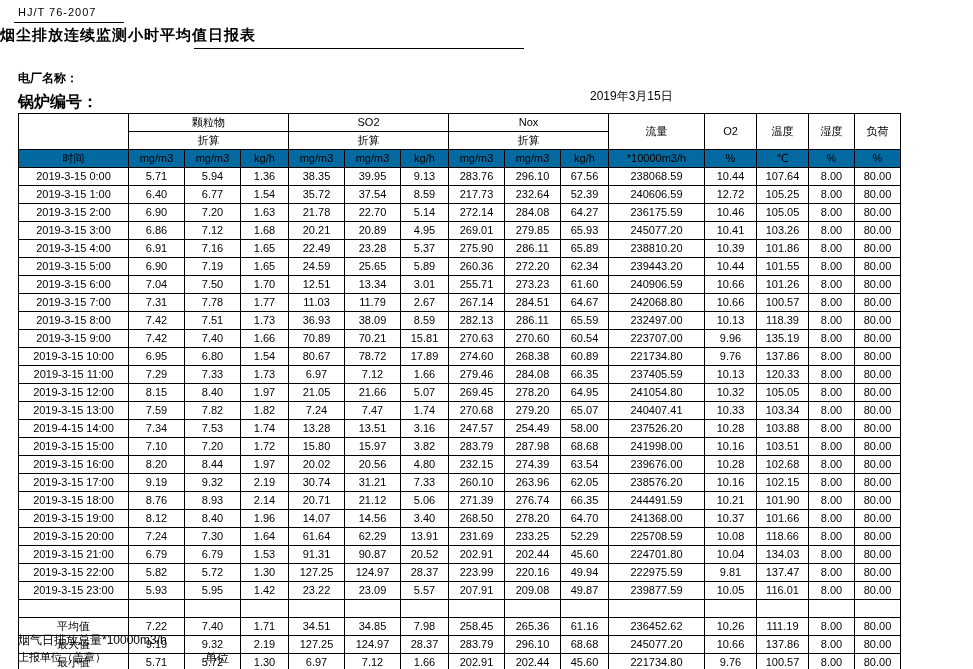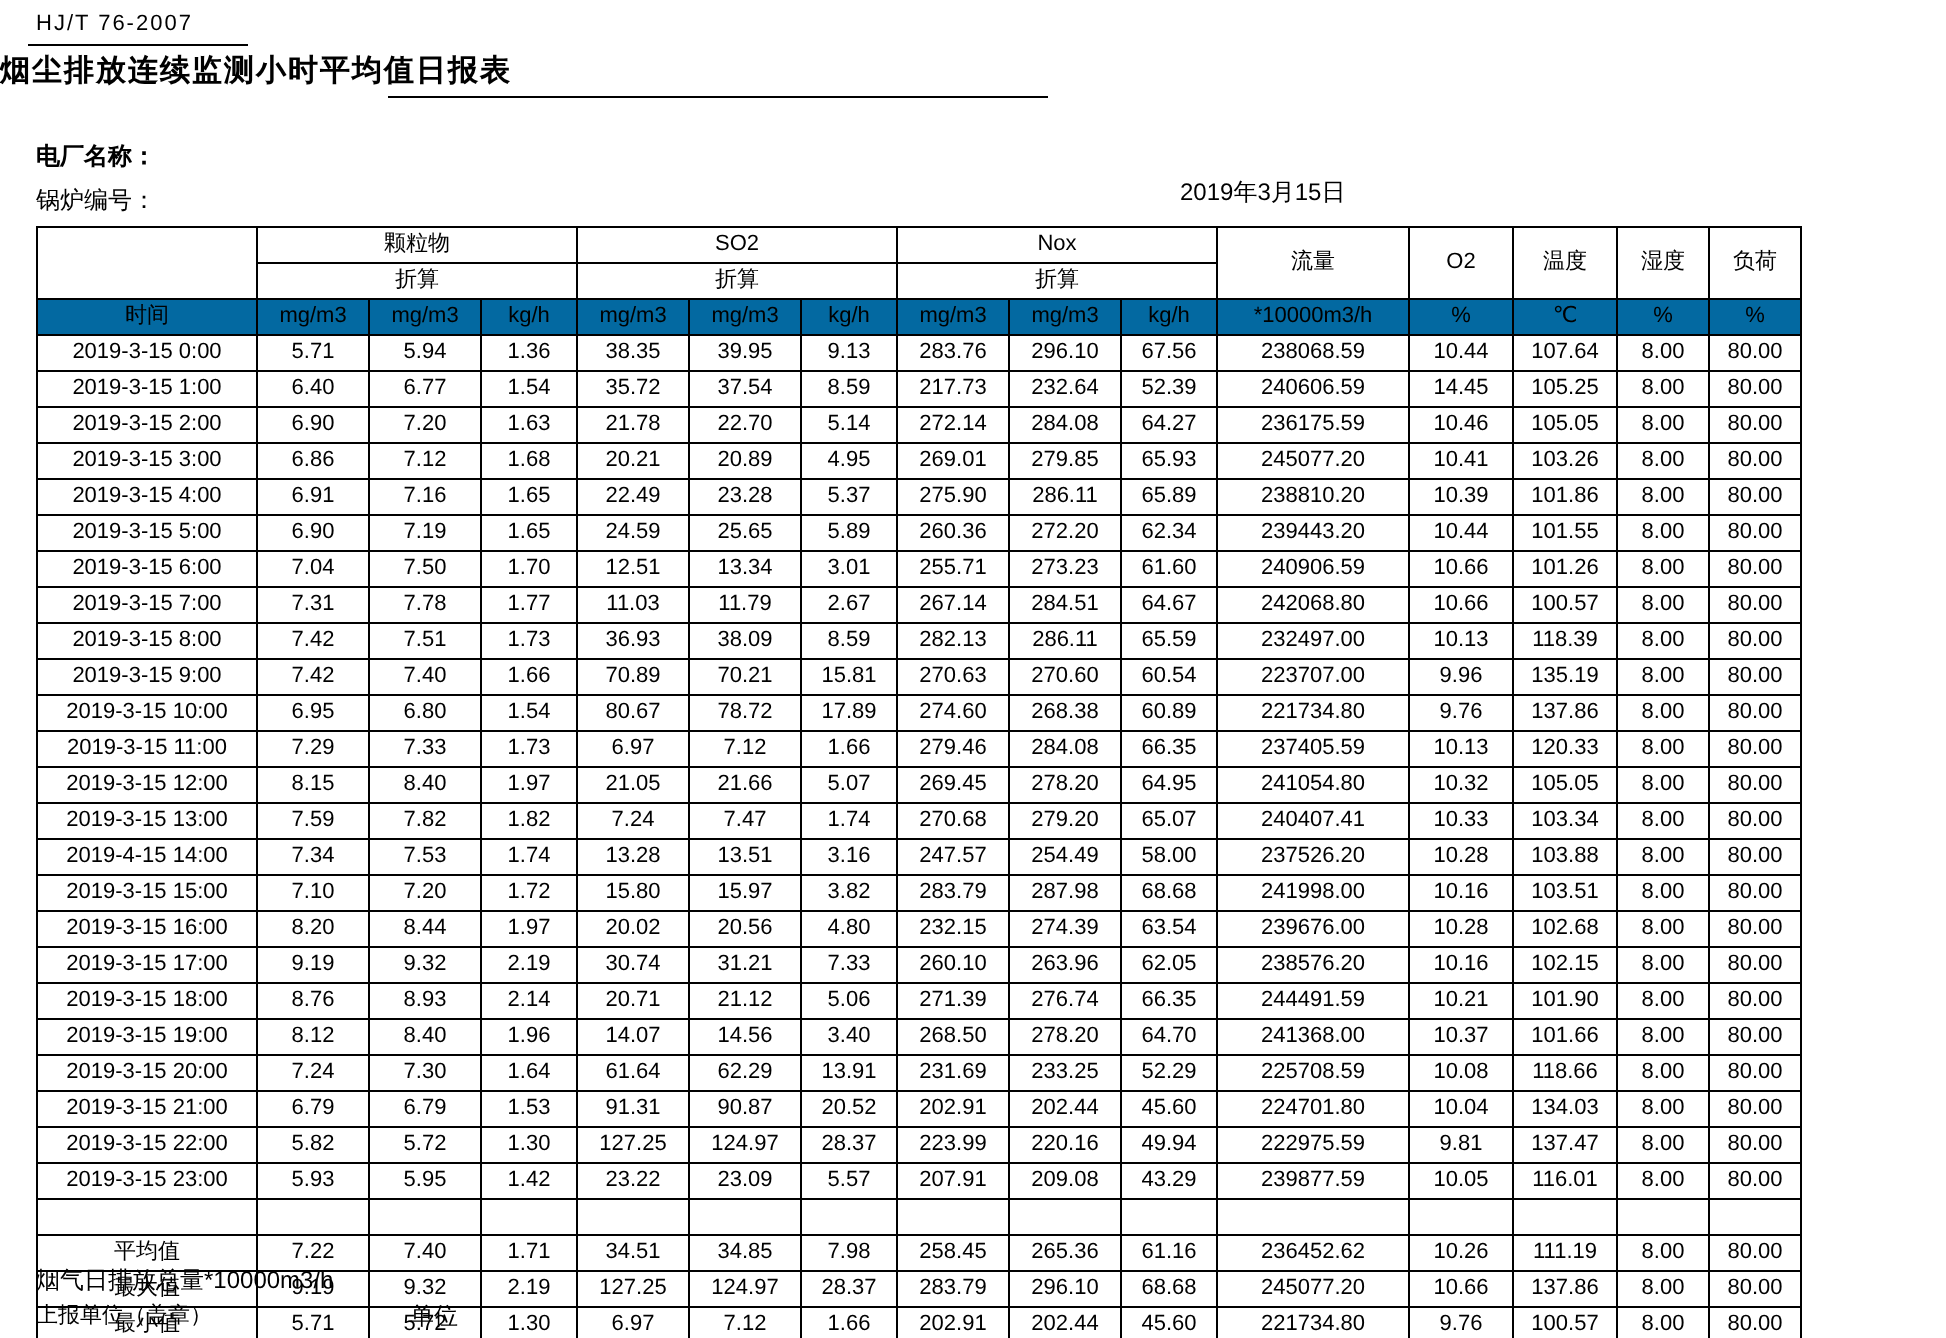--- a/index.html
+++ b/index.html
@@ -23,21 +23,21 @@
   .title{
     position:absolute;left:0;top:26px;width:973px;
     text-align:left;font-size:15px;font-weight:bold;
     letter-spacing:1px;
   }
   .title-underline{
     position:absolute;left:194px;top:48px;width:330px;
     border-bottom:1px solid #000;
   }
   .label-plant{position:absolute;left:18px;top:70px;font-size:12px;font-weight:bold;}
-  .label-boiler{position:absolute;left:18px;top:92px;font-size:12px;font-weight:normal;}
+  .label-boiler{position:absolute;left:18px;top:92px;font-size:16px;font-weight:bold;}
   .report-date{position:absolute;left:590px;top:88px;font-size:12px;}
 
   table.main{
     position:absolute;left:18px;top:113px;
     border-collapse:collapse;
     table-layout:fixed;
   }
   table.main td,table.main th{
     border:1px solid #000;
     font-size:11px;
@@ -148,21 +148,21 @@
         <td class="num">6.40</td>
         <td class="num">6.77</td>
         <td class="num">1.54</td>
         <td class="num">35.72</td>
         <td class="num">37.54</td>
         <td class="num">8.59</td>
         <td class="num">217.73</td>
         <td class="num">232.64</td>
         <td class="num">52.39</td>
         <td class="num">240606.59</td>
-        <td class="num">14.45</td>
+        <td class="num">12.72</td>
         <td class="num">105.25</td>
         <td class="num">8.00</td>
         <td class="num">80.00</td>
       </tr>
       <tr>
         <td class="time">2019-3-15 2:00</td>
         <td class="num">6.90</td>
         <td class="num">7.20</td>
         <td class="num">1.63</td>
         <td class="num">21.78</td>
@@ -520,21 +520,21 @@
       <tr>
         <td class="time">2019-3-15 23:00</td>
         <td class="num">5.93</td>
         <td class="num">5.95</td>
         <td class="num">1.42</td>
         <td class="num">23.22</td>
         <td class="num">23.09</td>
         <td class="num">5.57</td>
         <td class="num">207.91</td>
         <td class="num">209.08</td>
-        <td class="num">43.29</td>
+        <td class="num">49.87</td>
         <td class="num">239877.59</td>
         <td class="num">10.05</td>
         <td class="num">116.01</td>
         <td class="num">8.00</td>
         <td class="num">80.00</td>
       </tr>
 
       <tr>
         <td>&nbsp;</td>
         <td></td>

